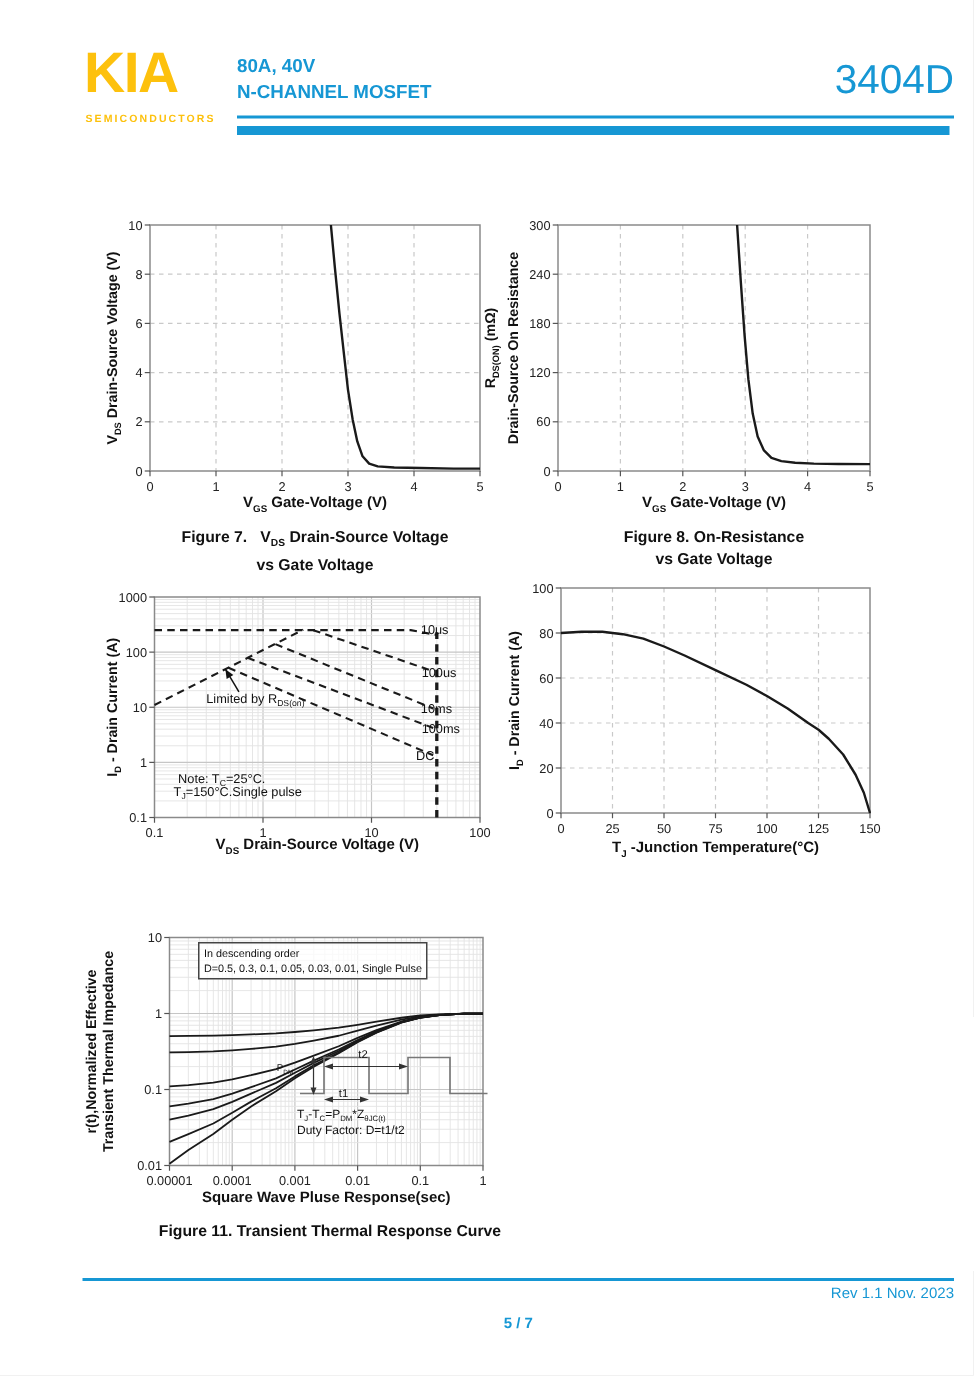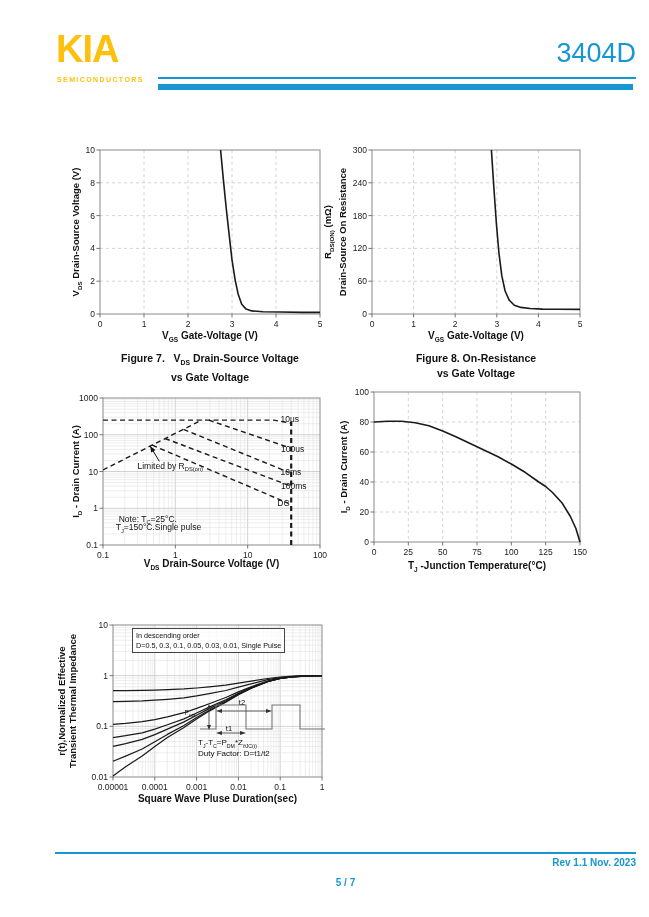--- a/index.html
+++ b/index.html
@@ -23,29 +23,33 @@
   .anno-box{position:absolute;border:0.8px solid #444;background:rgba(255,255,255,0.75);
             font-size:7.2px;line-height:9.5px;padding:2px 3px;color:#111;white-space:nowrap;}
   .inset-label{position:absolute;font-size:7.5px;color:#111;text-align:center;}
   .formula{position:absolute;font-size:8px;line-height:11px;color:#111;white-space:nowrap;}
   sub{font-size:0.65em;}
   
   .footer-rule{position:absolute;left:55px;top:852px;width:581px;height:1.5px;background:var(--accent);}
   .footer-page{position:absolute;left:55px;top:857px;width:581px;text-align:center;
                font-size:10px;font-weight:bold;color:var(--accent);margin-top:20px;}
   .footer-rev{position:absolute;left:420px;top:857px;width:216px;text-align:right;
-              font-size:10px;font-weight:bold;color:var(--accent);}
+              font-size:10px;font-weight:normal;color:var(--accent);}
 </style>
 </head>
 <body>
 
 <div class="page">
 
   <div class="logo">KIA</div>
   <div class="logo-sub">SEMICONDUCTORS</div>
+  <div class="subtitle">
+    <div>80A, 40V</div>
+    <div>N-CHANNEL MOSFET</div>
+  </div>
   <div class="part-number">3404D</div>
   <div class="rule-thin"></div>
   <div class="rule-thick"></div>
 
   <div class="ylabel" style="left:70px;top:314px;width:164px;">V<sub>DS</sub> Drain-Source Voltage (V)</div>
   <svg class="chart" width="264" height="190" style="left:70px;top:142px;">
       <g>
         <line x1="74" y1="8" x2="74" y2="172" stroke="#C9C9C9" stroke-width="0.8" stroke-dasharray="3,3"></line>
         <line x1="118" y1="8" x2="118" y2="172" stroke="#C9C9C9" stroke-width="0.8" stroke-dasharray="3,3"></line>
         <line x1="162" y1="8" x2="162" y2="172" stroke="#C9C9C9" stroke-width="0.8" stroke-dasharray="3,3"></line>
@@ -391,21 +395,22 @@
       <g>
         <path d="M34.0,73.7 L46.6,73.6 L63.2,73.4 L75.8,73.1 L88.4,72.6 L105.0,71.9 L117.6,71.0 L130.2,69.9 L146.8,68.1 L159.4,66.2 L172.0,64.1 L188.6,61.5 L201.2,60.0 L213.8,59.2 L230.4,58.7 L243.0,58.7" fill="none" stroke="#1A1A1A" stroke-width="1.2" stroke-linejoin="round" stroke-linecap="butt"></path>
         <path d="M34.0,84.6 L46.6,84.4 L63.2,83.9 L75.8,83.2 L88.4,82.3 L105.0,80.8 L117.6,78.9 L130.2,76.7 L146.8,73.5 L159.4,70.1 L172.0,66.8 L188.6,62.7 L201.2,60.6 L213.8,59.5 L230.4,58.7 L243.0,58.7" fill="none" stroke="#1A1A1A" stroke-width="1.2" stroke-linejoin="round" stroke-linecap="butt"></path>
         <path d="M34.0,107.3 L46.6,106.4 L63.2,104.7 L75.8,102.6 L88.4,99.8 L105.0,95.7 L117.6,91.4 L130.2,86.7 L146.8,80.5 L159.4,74.9 L172.0,69.8 L188.6,64.0 L201.2,61.2 L213.8,59.7 L230.4,58.8 L243.0,58.7" fill="none" stroke="#1A1A1A" stroke-width="1.2" stroke-linejoin="round" stroke-linecap="butt"></path>
         <path d="M34.0,120.6 L46.6,118.7 L63.2,115.8 L75.8,112.1 L88.4,107.8 L105.0,101.9 L117.6,96.0 L130.2,90.1 L146.8,82.7 L159.4,76.3 L172.0,70.6 L188.6,64.4 L201.2,61.3 L213.8,59.7 L230.4,58.8 L243.0,58.7" fill="none" stroke="#1A1A1A" stroke-width="1.2" stroke-linejoin="round" stroke-linecap="butt"></path>
         <path d="M34.0,129.4 L46.6,126.7 L63.2,122.4 L75.8,117.6 L88.4,112.1 L105.0,104.9 L117.6,98.2 L130.2,91.6 L146.8,83.7 L159.4,76.9 L172.0,70.9 L188.6,64.5 L201.2,61.4 L213.8,59.8 L230.4,58.8 L243.0,58.7" fill="none" stroke="#1A1A1A" stroke-width="1.2" stroke-linejoin="round" stroke-linecap="butt"></path>
         <path d="M34.0,144.3 L46.6,139.1 L63.2,132.0 L75.8,124.8 L88.4,117.4 L105.0,108.5 L117.6,100.6 L130.2,93.2 L146.8,84.7 L159.4,77.5 L172.0,71.3 L188.6,64.6 L201.2,61.4 L213.8,59.8 L230.4,58.8 L243.0,58.7" fill="none" stroke="#1A1A1A" stroke-width="1.2" stroke-linejoin="round" stroke-linecap="butt"></path>
         <path d="M34.0,158.9 L46.6,149.7 L63.2,139.0 L75.8,129.5 L88.4,120.6 L105.0,110.5 L117.6,101.9 L130.2,94.1 L146.8,85.2 L159.4,77.8 L172.0,71.4 L188.6,64.7 L201.2,61.5 L213.8,59.8 L230.4,58.8 L243.0,58.7" fill="none" stroke="#1A1A1A" stroke-width="1.2" stroke-linejoin="round" stroke-linecap="butt"></path>
       </g>
     </svg>
-  <div class="xlabel" style="left:113px;top:793px;width:209px;">Square Wave Pluse Duration(sec)</div>
+  <div class="xlabel" style="left:113px;top:793px;width:209px;">Square Wave Pluse Response(sec)</div>
+  <div class="caption" style="left:70px;top:814px;width:300px;">Figure 11. Transient Thermal Response Curve</div>
 
   <div class="anno-box" style="left:120px;top:628px;margin-left:12px;">
     <div>In descending order</div>
     <div>D=0.5,  0.3,  0.1,  0.05,  0.03,  0.01,   Single Pulse</div>
   </div>
 
   <svg style="left:198px;top:698px;" class="abs" width="130" height="38">
     <path d="M2,31 H18 V7 H48 V31 H74 V7 H102 V31 H127" fill="none" stroke="#777" stroke-width="1.1"></path>
     <line x1="11" y1="9" x2="11" y2="29" stroke="#333" stroke-width="0.8"></line>
     <polygon points="11,6 9,11 13,11" fill="#333"></polygon>

